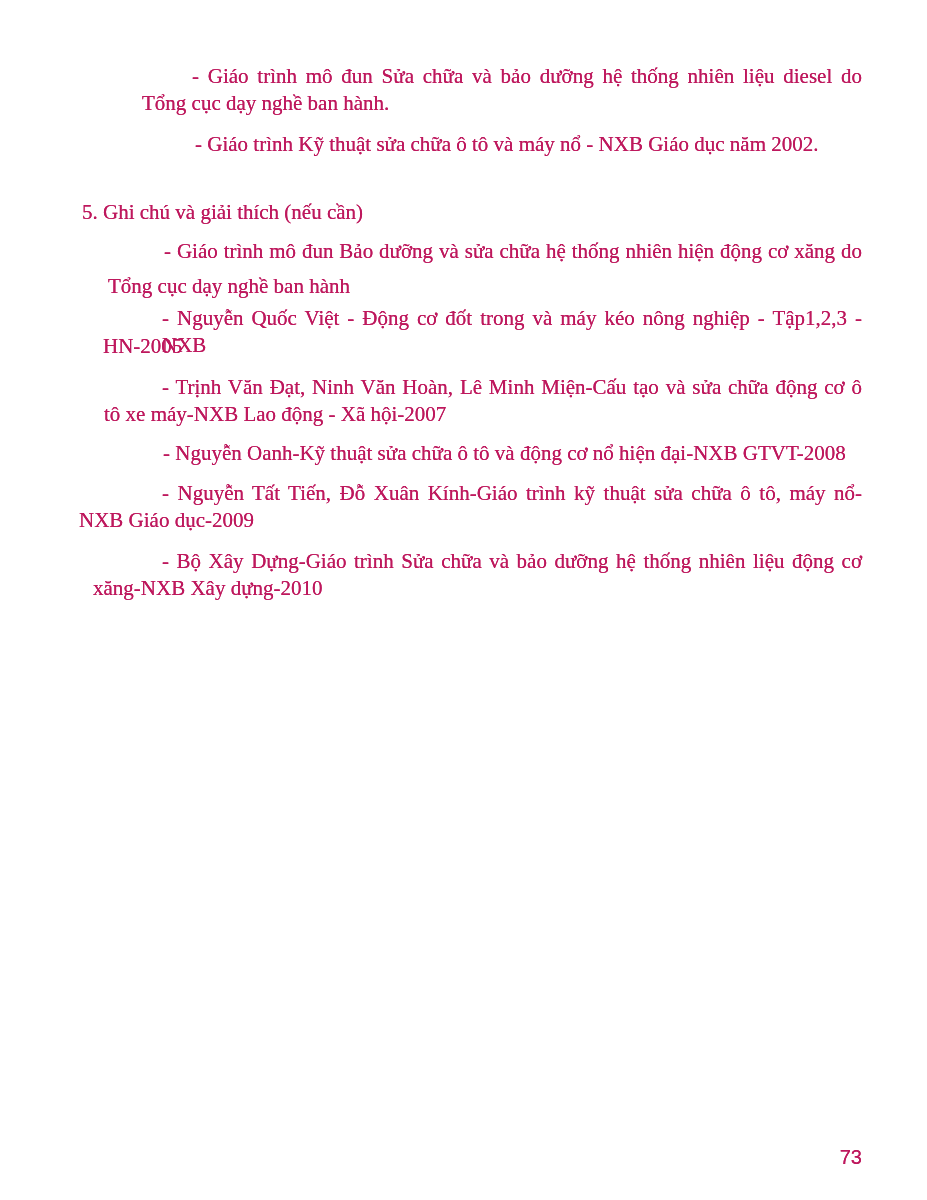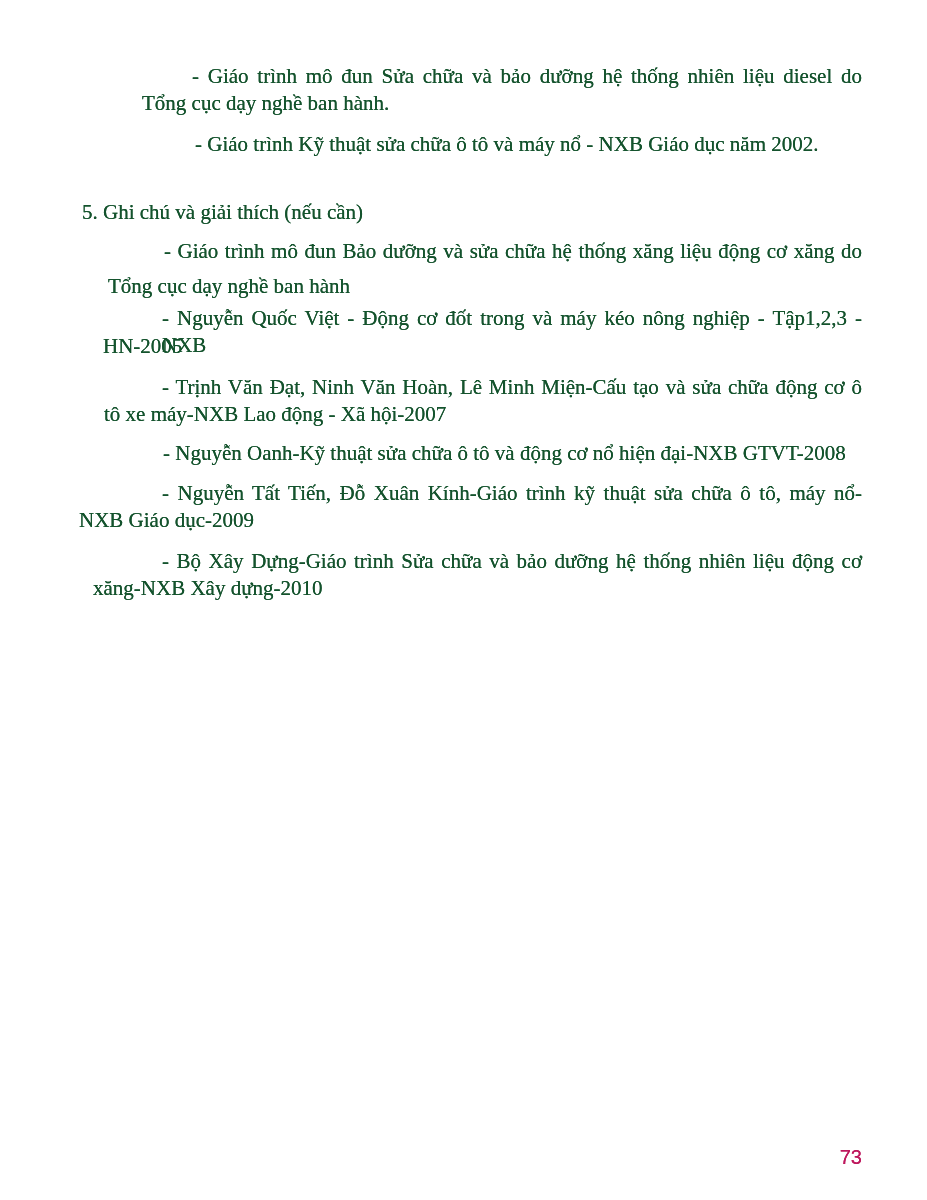--- a/index.html
+++ b/index.html
@@ -8,21 +8,21 @@
     width: 927px;
     height: 1200px;
     background: #ffffff;
     overflow: hidden;
     font-family: "Liberation Serif", serif;
   }
   .line {
     position: absolute;
     font-size: 21px;
     line-height: 27px;
-    color: #14532d;
+    color: #be185d;
     white-space: nowrap;
     text-shadow: 0 0 0.5px currentColor; 
   }
   .j { 
     white-space: normal;
     text-align: justify;
     text-align-last: justify;
   }
   .pagenum {
     position: absolute;
@@ -39,21 +39,21 @@
 <div class="page">
 
   <div class="line j" style="top:63px;  left:192px; width:670px">- Giáo trình mô đun Sửa chữa và bảo dưỡng hệ thống nhiên liệu diesel do</div>
   <div class="line" style="top:90px;  left:142px">Tổng cục dạy nghề ban hành.</div>
 
   <div class="line" style="top:131px; left:195px">- Giáo trình Kỹ thuật sửa chữa ô tô và máy nổ - NXB Giáo dục năm 2002.</div>
 
 
   <div class="line" style="top:199px; left:82px">5. Ghi chú và giải thích (nếu cần)</div>
 
-  <div class="line j" style="top:238px; left:164px; width:698px">- Giáo trình mô đun Bảo dưỡng và sửa chữa hệ thống xăng liệu động cơ xăng do</div>
+  <div class="line j" style="top:238px; left:164px; width:698px">- Giáo trình mô đun Bảo dưỡng và sửa chữa hệ thống nhiên hiện động cơ xăng do</div>
   <div class="line" style="top:273px; left:108px">Tổng cục dạy nghề ban hành</div>
 
   <div class="line j" style="top:305px; left:162px; width:700px">- Nguyễn Quốc Việt - Động cơ đốt trong và máy kéo nông nghiệp - Tập1,2,3 - NXB</div>
   <div class="line" style="top:333px; left:103px">HN-2005</div>
 
   <div class="line j" style="top:374px; left:162px; width:700px">- Trịnh Văn Đạt, Ninh Văn Hoàn, Lê Minh Miện-Cấu tạo và sửa chữa động cơ ô</div>
   <div class="line" style="top:401px; left:104px">tô xe máy-NXB Lao động - Xã hội-2007</div>
 
   <div class="line" style="top:440px; left:163px">- Nguyễn Oanh-Kỹ thuật sửa chữa ô tô và động cơ nổ hiện đại-NXB GTVT-2008</div>
 

